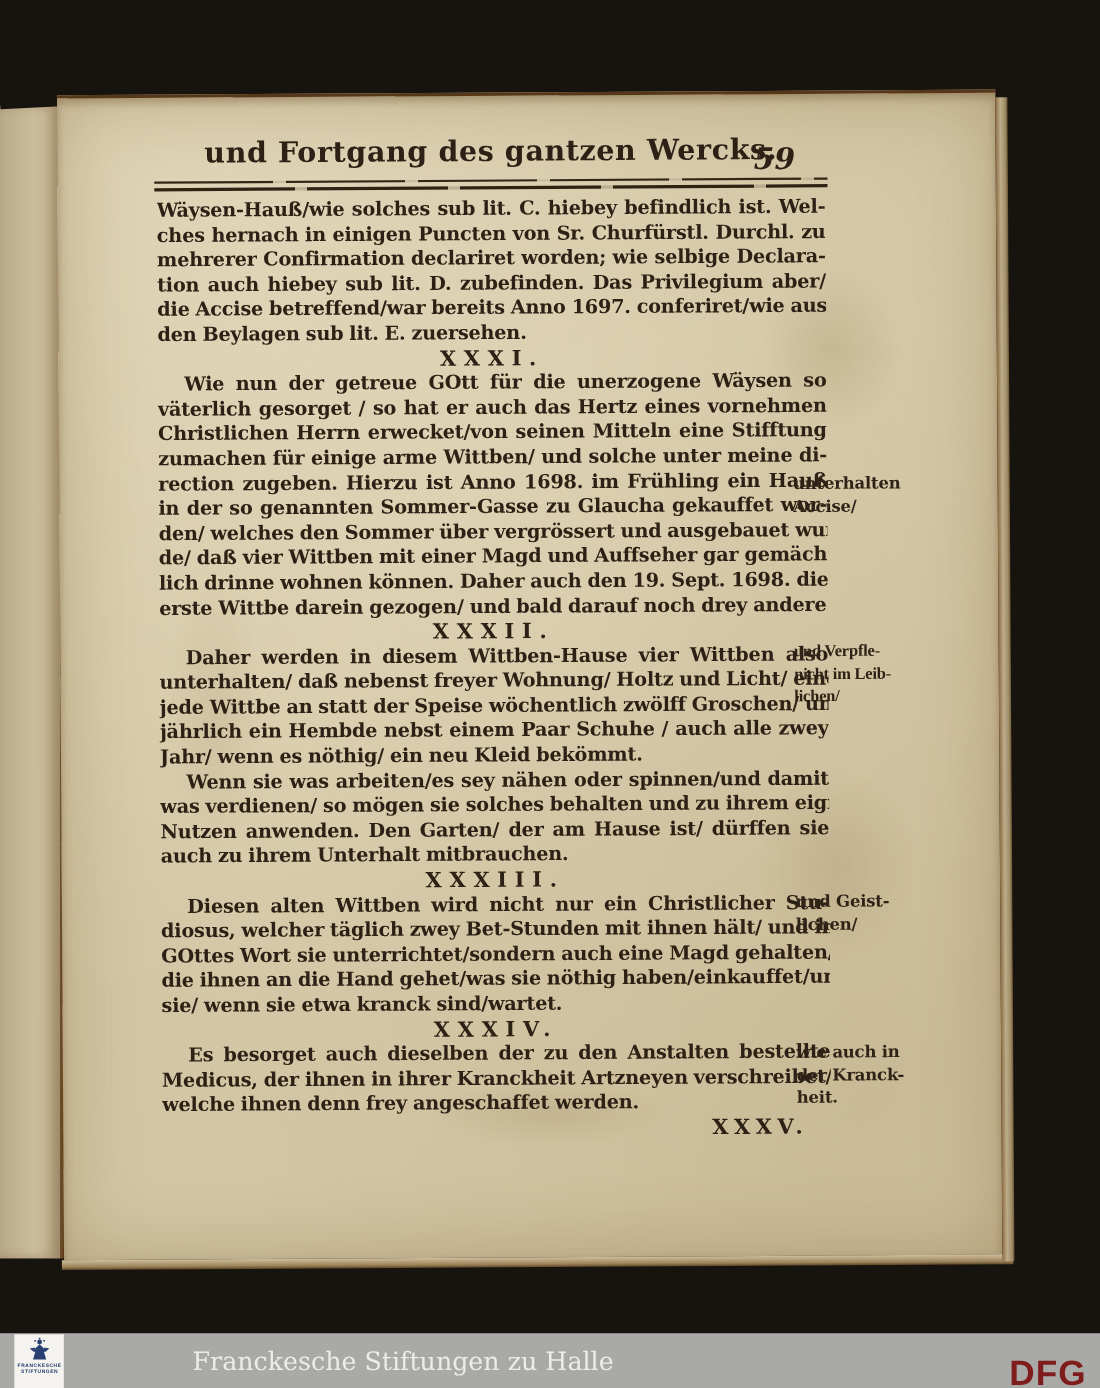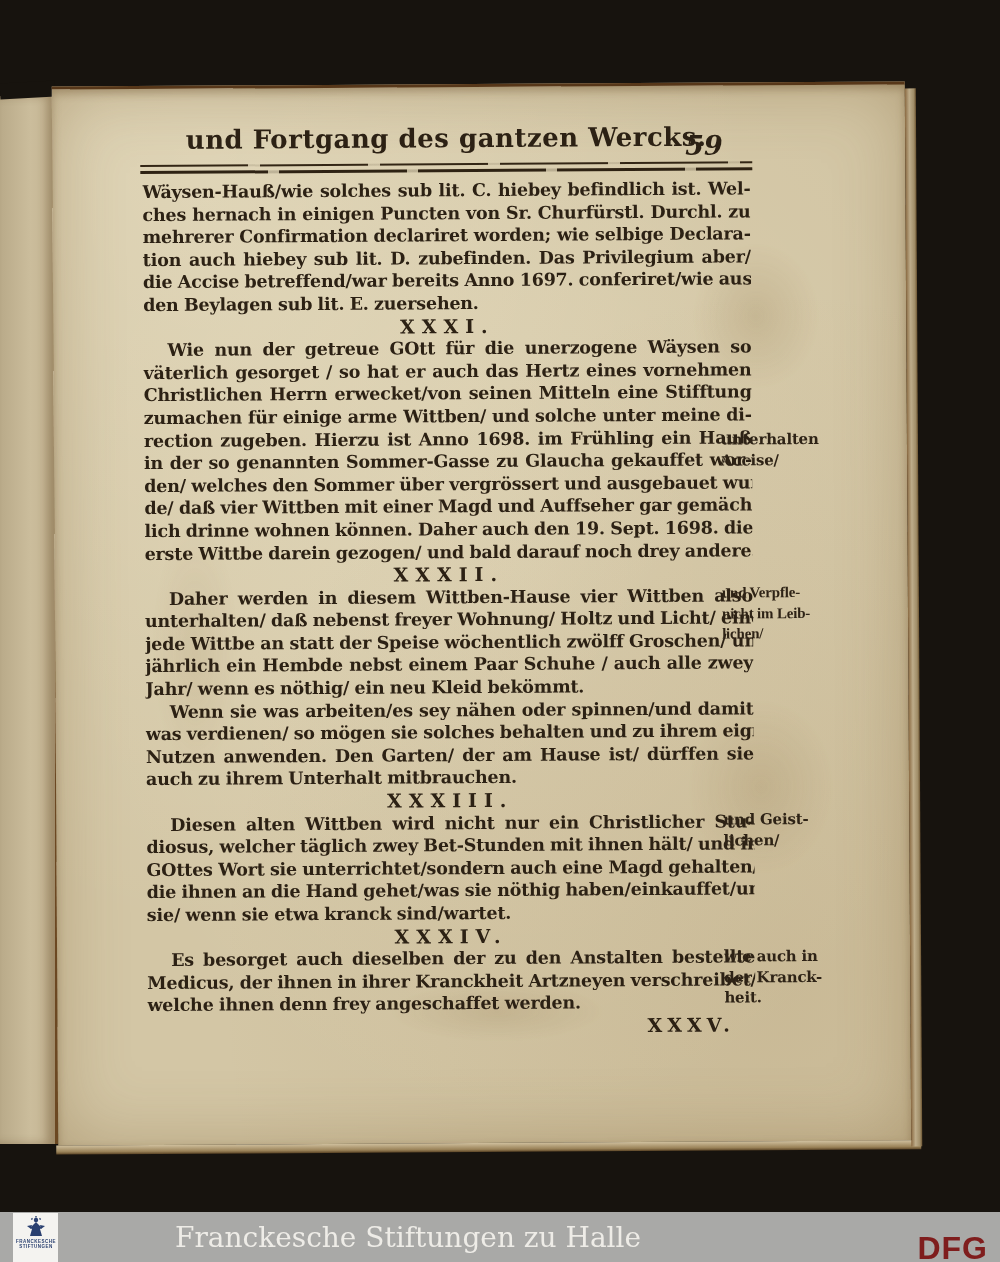--- a/index.html
+++ b/index.html
@@ -111,21 +111,21 @@
     background:#f4f3f0; display:flex; flex-direction:column; align-items:center;
   }
   .emblem { margin-top:3px; }
   .logocap {
     margin-top:1px; width:200%; transform:scale(.5); transform-origin:center top;
     text-align:center; font-family:"Liberation Sans", sans-serif;
     font-size:9px; line-height:10px; letter-spacing:1px; color:#2a4070; font-weight:700;
   }
   .inst {
     position:absolute; left:175px; top:0; height:50px; line-height:52px;
-    font-family:"DejaVu Serif", serif; font-size:28px; color:#eeece7;
+    font-family:"DejaVu Serif", serif; font-size:23px; color:#eeece7;
   }
   .dfg {
     position:absolute; right:12px; top:10px; height:62px; line-height:52px;
     font-family:"Liberation Sans", sans-serif; font-weight:900; font-size:32px;
     letter-spacing:1px; color:#7f1d1d;
   }
 </style>
 </head>
 <body>
 

